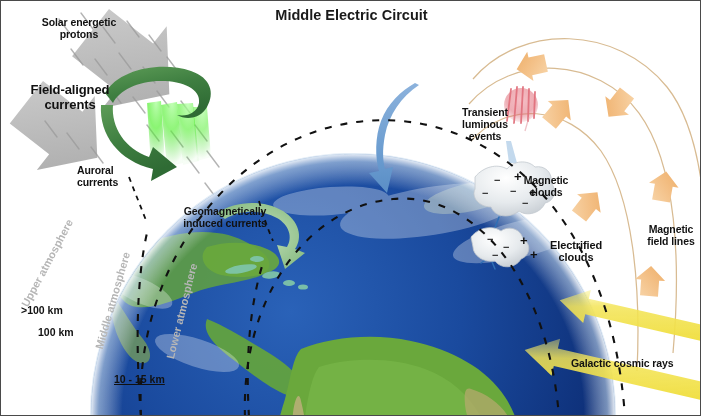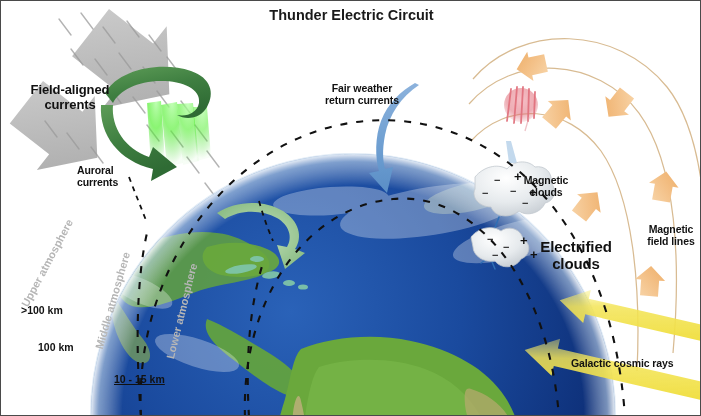--- a/index.html
+++ b/index.html
@@ -69,21 +69,21 @@
     color: #111111;
     white-space: nowrap;
   }
 </style>
 </head>
 <body>
 
 <div id="frame">
   <div id="stage">
 
-    <div id="title">Thunder Electric Circuit</div>
+    <div id="title">Middle Electric Circuit</div>
 
     <svg class="layer" viewBox="0 0 701 416">
       <defs>
 
         <radialGradient id="gEarth" cx="38%" cy="30%" r="78%">
           <stop offset="0%" stop-color="#2a62b8"></stop>
           <stop offset="42%" stop-color="#1a4a9e"></stop>
           <stop offset="78%" stop-color="#0e3079"></stop>
           <stop offset="100%" stop-color="#0a2260"></stop>
         </radialGradient>
@@ -384,49 +384,54 @@
           <path d="M128,176 C134,192 140,206 146,222"></path>
         </g>
 
         <g fill="none" stroke="#111111" stroke-width="1.8" stroke-dasharray="5 5">
           <path d="M258,200 C262,214 266,226 272,240"></path>
         </g>
 
       </g>
     </svg>
 
+    <div class="lbl" style="left:18px; top:16px; font-size:10.5px; text-align:center; width:120px;">Solar energetic
+protons</div>
 
     <div class="lbl" style="left:14px; top:82px; font-size:13px; text-align:center; width:110px;">Field-aligned
 currents</div>
 
     <div class="lbl" style="left:76px; top:164px; font-size:10.5px; text-align:left; width:76px;">Auroral
 currents</div>
 
-
-    <div class="lbl" style="left:308px; top:82px; font-size:10.5px; text-align:center; width:106px;">Fair weather
-return currents</div>
-
+    <div class="lbl" style="left:160px; top:205px; font-size:10.5px; text-align:center; width:128px;">Geomagnetically
+induced currents</div>
+
+
+    <div class="lbl" style="left:448px; top:106px; font-size:10.5px; text-align:center; width:72px;">Transient
+luminous
+events</div>
 
     <div class="lbl" style="left:512px; top:174px; font-size:10.5px; text-align:center; width:66px;">Magnetic
 clouds</div>
 
-    <div class="lbl" style="left:539px; top:238px; font-size:15px; text-align:center; width:72px;">Electrified
+    <div class="lbl" style="left:539px; top:238px; font-size:11px; text-align:center; width:72px;">Electrified
 clouds</div>
 
     <div class="lbl" style="left:641px; top:223px; font-size:10.5px; text-align:center; width:58px;">Magnetic
 field lines</div>
 
     <div class="lbl" style="left:570px; top:357px; font-size:10.5px; text-align:left; width:130px;">Galactic cosmic rays</div>
 
     <div class="atm-lbl" style="left:18px;  top:302px; transform: rotate(-62deg);">Upper atmosphere</div>
 
     <div class="atm-lbl" style="left:92px;  top:346px; transform: rotate(-74deg);">Middle atmosphere</div>
 
     <div class="atm-lbl" style="left:163px; top:356px; transform: rotate(-76deg);">Lower atmosphere</div>
 
     <div class="alt-lbl" style="left:4px;   top:303px;margin-left:16px;">&gt;100 km</div>
 
-    <div class="alt-lbl" style="left:37px;  top:340px;text-align:right;">100 km</div>
+    <div class="alt-lbl" style="left:37px;  top:325px;text-align:right;">100 km</div>
 
     <div class="alt-lbl" style="left:113px; top:372px;text-decoration:underline;">10 - 15 km</div>
 
   </div>
 </div>
 
 </body></html>

